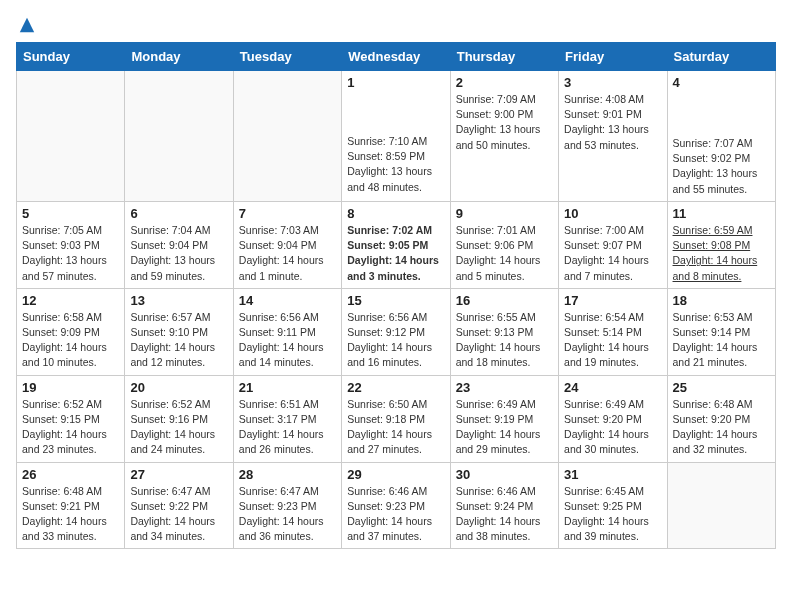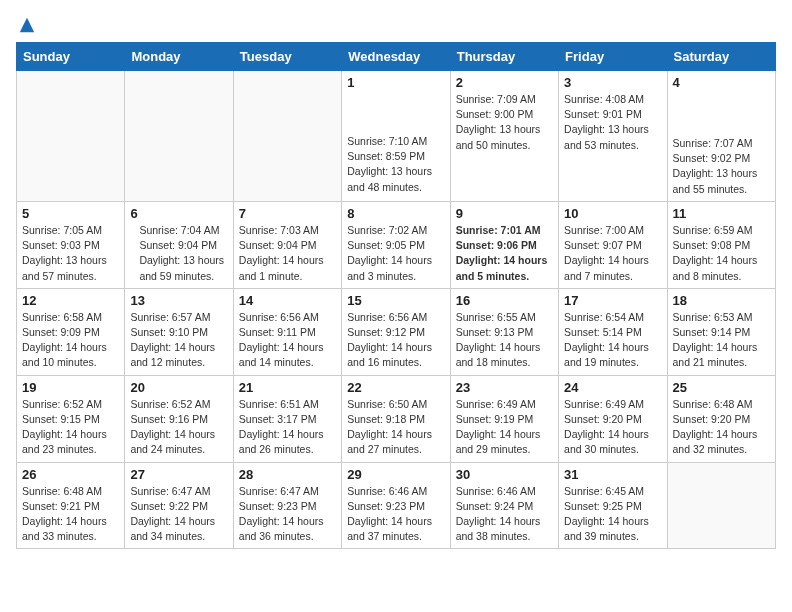--- a/index.html
+++ b/index.html
@@ -162,56 +162,56 @@
       <tr class="week-row">
         <td>
           <span class="day-number">5</span>
           <div class="day-info" style="white-space: pre-line;">Sunrise: 7:05 AM
 Sunset: 9:03 PM
 Daylight: 13 hours
 and 57 minutes.</div>
         </td>
         <td>
           <span class="day-number">6</span>
-          <div class="day-info" style="white-space: pre-line; margin-left: 9px;">Sunrise: 7:04 AM
+          <div class="day-info" style="white-space: pre-line;">Sunrise: 7:04 AM
 Sunset: 9:04 PM
 Daylight: 13 hours
 and 59 minutes.</div>
         </td>
         <td>
           <span class="day-number">7</span>
           <div class="day-info" style="white-space: pre-line;">Sunrise: 7:03 AM
 Sunset: 9:04 PM
 Daylight: 14 hours
 and 1 minute.</div>
         </td>
         <td>
           <span class="day-number">8</span>
-          <div class="day-info" style="white-space: pre-line;">Sunrise: 7:02 AM
+          <div class="day-info" style="white-space: pre-line; font-weight: bold;">Sunrise: 7:02 AM
 Sunset: 9:05 PM
 Daylight: 14 hours
 and 3 minutes.</div>
         </td>
         <td>
           <span class="day-number">9</span>
-          <div class="day-info" style="white-space: pre-line; font-weight: bold;">Sunrise: 7:01 AM
+          <div class="day-info" style="white-space: pre-line;">Sunrise: 7:01 AM
 Sunset: 9:06 PM
 Daylight: 14 hours
 and 5 minutes.</div>
         </td>
         <td>
           <span class="day-number">10</span>
           <div class="day-info" style="white-space: pre-line;">Sunrise: 7:00 AM
 Sunset: 9:07 PM
 Daylight: 14 hours
 and 7 minutes.</div>
         </td>
         <td>
           <span class="day-number">11</span>
-          <div class="day-info" style="white-space: pre-line;">Sunrise: 6:59 AM
+          <div class="day-info" style="white-space: pre-line; text-decoration: underline;">Sunrise: 6:59 AM
 Sunset: 9:08 PM
 Daylight: 14 hours
 and 8 minutes.</div>
         </td>
       </tr>
       <tr class="week-row">
         <td>
           <span class="day-number">12</span>
           <div class="day-info" style="white-space: pre-line;">Sunrise: 6:58 AM
 Sunset: 9:09 PM

